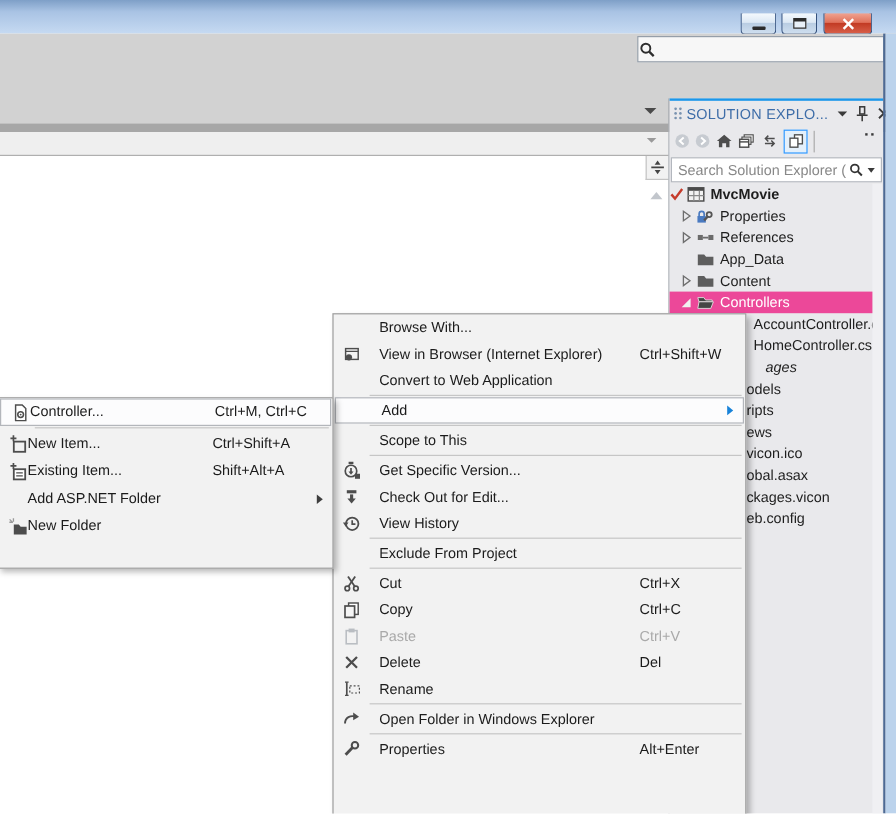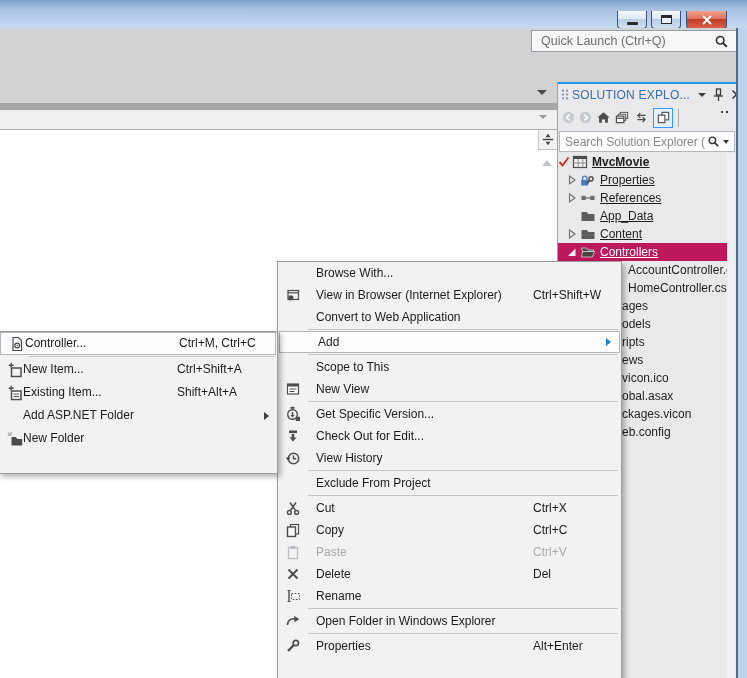--- a/index.html
+++ b/index.html
@@ -66,23 +66,23 @@
   #search-text{color:#888;font-size:12px;padding-left:5px;white-space:nowrap;flex:1;overflow:hidden;}
   #search-dd{margin:0 5px 0 3px;border-top:4px solid #3a3a3a;border-left-width:3.5px;border-right-width:3.5px;}
 
   #scroll-track{left:169px;top:71px;width:8px;height:525px;background:#f0f0f3;}
 
   #tree{left:0;top:71px;width:169px;}
   .trow{height:18px;display:flex;align-items:center;font-size:12px;color:#1e1e1e;white-space:nowrap;}
   .trow .slot-a{width:12px;height:16px;margin-left:0;display:flex;align-items:center;justify-content:center;flex:none;}
   .trow.child .slot-a{margin-left:8px;}
   .trow .slot-i{width:16px;height:16px;margin-left:2px;flex:none;}
-  .trow .tlabel{margin-left:4px;text-decoration:underline;}
+  .trow .tlabel{margin-left:4px;}
   .trow.bold .tlabel{font-weight:bold;}
-  .trow.selected{background:#be185d;color:#ffffff;}
+  .trow.selected{background:#ec4899;color:#ffffff;}
 
   .tfrag{position:absolute;width:169px;height:18px;font-size:12px;color:#1e1e1e;
     line-height:18px;white-space:nowrap;overflow:hidden;}
 
   
   .menu{background:#f2f2f2;border:1px solid #9d9d9d;box-sizing:border-box;
     box-shadow:3px 3px 5px rgba(0,0,0,.28);font-size:12px;color:#1b1b1b;}
   #context-menu{left:277px;top:261px;width:345px;height:420px;z-index:50;}
   #add-submenu{left:-2px;top:331px;width:280px;height:143px;z-index:60;}
   .mi{position:relative;box-sizing:border-box;}
@@ -121,21 +121,20 @@
 <div class="abs win-btn" id="btn-close">
     <span>
       <svg width="12" height="10" viewBox="0 0 12 10">
         <path d="M2 1 L10 9 M10 1 L2 9" stroke="#fff" stroke-width="2"></path>
       </svg>
     </span>
   </div>
 
 <div class="abs" id="gray-top"></div>
 <div class="abs" id="quicklaunch">
-  <span class="ql-text">Quick Launch (Ctrl+Q)</span>
   <span class="ql-mag">
       <svg width="15" height="15" viewBox="0 0 16 16">
         <circle cx="6.6" cy="6.6" r="4" fill="none" stroke="#2e2e2e" stroke-width="1.7"></circle>
         <line x1="9.6" y1="9.6" x2="13.6" y2="13.6" stroke="#2e2e2e" stroke-width="2"></line>
       </svg>
     </span>
 </div>
 <div class="abs tri-down" id="tb-arrow1"></div>
 <div class="abs" id="band-dark"></div>
 <div class="abs" id="band-light"></div>
@@ -322,21 +321,21 @@
           <svg width="16" height="16" viewBox="0 0 16 16">
             <path d="M1.5 4 h5 l1.5 2 h5.5 v1.5 h-11 Z" fill="#454545" stroke="#e8e8e8" stroke-width="0.7"></path>
             <path d="M2.5 7.5 h12 l-2.2 5.5 H1.5 Z" fill="#454545" stroke="#e8e8e8" stroke-width="0.7"></path>
           </svg>
         </span>
         <span class="tlabel">Controllers</span>
       </div>
     </div>
 <div class="tfrag" style="top: 179px; left: 0px; padding-left: 70px; width: 99px;">AccountController.c</div>
     <div class="tfrag" style="top: 197px; left: 0px; padding-left: 70px; width: 99px;">HomeController.cs</div>
-    <div class="tfrag" style="top: 215px; left: 0px; padding-left: 64px; width: 105px;">ages</div>
+    <div class="tfrag" style="top: 215px; left: 16px; padding-left: 64px; width: 105px; font-style: italic;">ages</div>
     <div class="tfrag" style="top: 233px; left: 0px; padding-left: 64px; width: 105px;">odels</div>
     <div class="tfrag" style="top: 251px; left: 0px; padding-left: 64px; width: 105px;">ripts</div>
     <div class="tfrag" style="top: 269px; left: 0px; padding-left: 64px; width: 105px;">ews</div>
     <div class="tfrag" style="top: 287px; left: 0px; padding-left: 64px; width: 105px;">vicon.ico</div>
     <div class="tfrag" style="top: 305px; left: 0px; padding-left: 64px; width: 105px;">obal.asax</div>
     <div class="tfrag" style="top: 323px; left: 0px; padding-left: 64px; width: 105px;">ckages.vicon</div>
     <div class="tfrag" style="top: 341px; left: 0px; padding-left: 64px; width: 105px;">eb.config</div>
   </div>
 
 <div class="abs" id="rb-line"></div>
@@ -366,31 +365,20 @@
     <div class="mi hl">
       <span class="lbl">Add</span>
       <span class="sub-arrow blue"></span>
     </div>
     <div class="msep">
       <i></i>
     </div>
     <div class="mi">
       <span class="lbl">Scope to This</span>
     </div>
-    <div class="mi">
-      <span class="ico">
-        <svg width="16" height="16" viewBox="0 0 16 16">
-          <rect x="2.5" y="3" width="11" height="10" fill="#fff" stroke="#4d4d4d" stroke-width="1.2"></rect>
-          <rect x="2.5" y="3" width="11" height="2.5" fill="#4d4d4d"></rect>
-          <line x1="4.5" y1="8" x2="11.5" y2="8" stroke="#4d4d4d"></line>
-          <line x1="4.5" y1="10.5" x2="9.5" y2="10.5" stroke="#4d4d4d"></line>
-        </svg>
-      </span>
-      <span class="lbl">New View</span>
-    </div>
     <div class="msep">
       <i></i>
     </div>
     <div class="mi">
       <span class="ico">
         <svg width="16" height="16" viewBox="0 0 16 16">
           <circle cx="7.5" cy="8.5" r="4.8" fill="none" stroke="#4d4d4d" stroke-width="1.4"></circle>
           <rect x="5.5" y="0.8" width="4" height="2" fill="#4d4d4d"></rect>
           <line x1="7.5" y1="6" x2="7.5" y2="9.5" stroke="#4d4d4d" stroke-width="1.4"></line>
           <polygon points="5.4,9 9.6,9 7.5,11.6" fill="#4d4d4d"></polygon>

